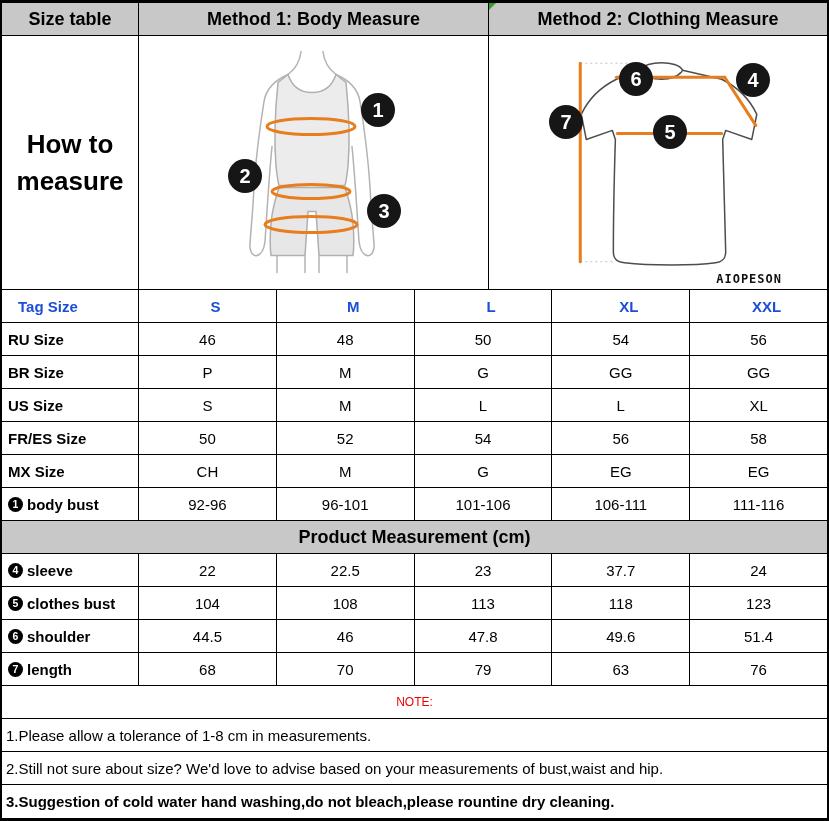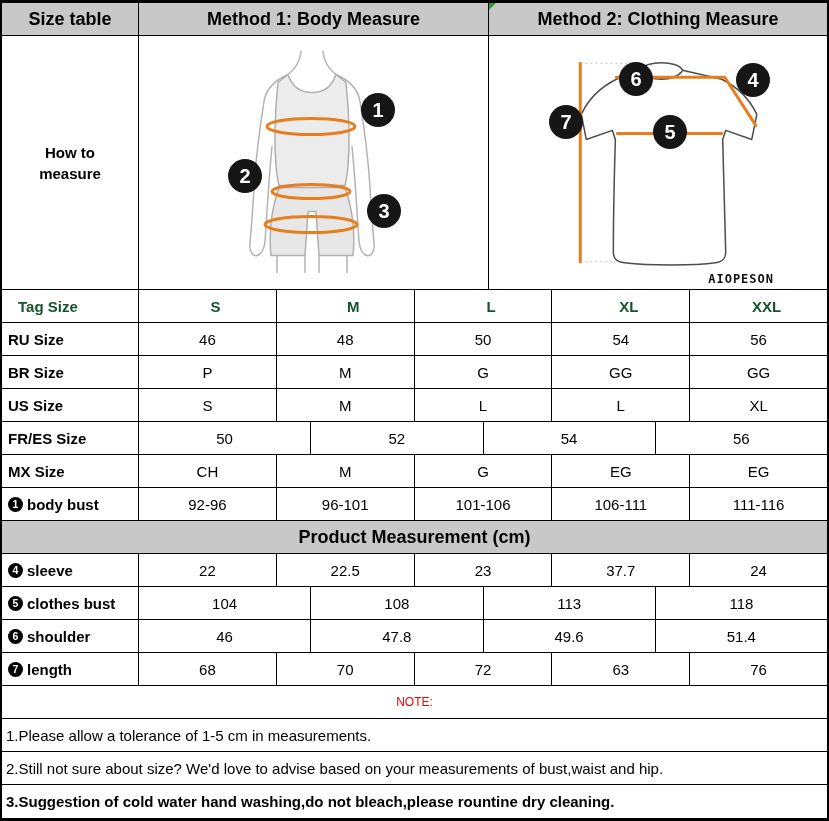--- a/index.html
+++ b/index.html
@@ -13,33 +13,33 @@
   .cell { border-right:1px solid #000; display:flex; align-items:center; overflow:hidden; }
   .cell:last-child { border-right:none; }
   .label-col { flex:0 0 137px; width:137px; padding-left:6px; }
   .method1-col { flex:0 0 350px; width:350px; }
   .flexcol { flex:1 1 0; }
   .gray { background:#c8c8c8; }
   .bold { font-weight:bold; }
   .center { justify-content:center; text-align:center; }
   .hdr-text { font-size:18px; font-weight:bold; }
   .wide { flex:1 1 auto; display:flex; align-items:center; }
-  .red { color:#14532d;padding-left:16px; }
+  .red { color:#1d4ed8;padding-left:16px; }
   .data { flex:1 1 0; justify-content:center; font-size:15px; }
   .rowlabel { font-size:15px; font-weight:bold; }
-  .howto { font-size:15px; font-weight:bold; text-align:center; line-height:1.4; width:100%; }
+  .howto { font-size:26px; font-weight:bold; text-align:center; line-height:1.4; width:100%; }
   .figcell { position:relative; background:#fff; }
   .figcell svg { position:absolute; left:0; top:0; width:100%; height:100%; }
   .fig-badge { position:absolute; width:34px; height:34px; border-radius:50%; background:#161616; color:#fff;
                font-size:20px; font-weight:bold; display:flex; align-items:center; justify-content:center; }
   .mini-badge { width:15px; height:15px; border-radius:50%; background:#000; color:#fff; font-size:10.5px;
                 font-weight:bold; display:inline-flex; align-items:center; justify-content:center;
                 margin-right:4px; flex:0 0 15px; }
   .mini-badge:empty { display:none; }
-  .brand { position:absolute; right:53px; bottom:3px; font-family:"DejaVu Sans Mono", monospace;
+  .brand { position:absolute; right:45px; bottom:3px; font-family:"DejaVu Sans Mono", monospace;
            font-size:12px; font-weight:bold; letter-spacing:1px; color:#111; }
   .corner-flag { position:absolute; top:0; left:0; width:0; height:0;
                  border-top:7px solid #2f9e2f; border-right:7px solid transparent; }
   .rel { position:relative; }
   .note-title { font-size:12px; color:#ee0000; justify-content:center; width:100%; }
   .note-text { font-size:15px; padding-left:4px; }
 </style>
 </head>
 <body>
 
@@ -159,20 +159,21 @@
 
   <div class="row h33">
     <div class="cell label-col rowlabel">
 
       <span>FR/ES Size</span>
     </div>
     <div class="cell data">50</div>
     <div class="cell data">52</div>
     <div class="cell data">54</div>
     <div class="cell data">56</div>
+    <div class="cell data">58</div>
   </div>
 
   <div class="row h33">
     <div class="cell label-col rowlabel">
 
       <span>MX Size</span>
     </div>
     <div class="cell data">CH</div>
     <div class="cell data">M</div>
     <div class="cell data">G</div>
@@ -210,50 +211,52 @@
 
   <div class="row h33">
     <div class="cell label-col rowlabel">
       <span class="mini-badge">5</span>
       <span>clothes bust</span>
     </div>
     <div class="cell data">104</div>
     <div class="cell data">108</div>
     <div class="cell data">113</div>
     <div class="cell data">118</div>
+    <div class="cell data">123</div>
   </div>
 
   <div class="row h33">
     <div class="cell label-col rowlabel">
       <span class="mini-badge">6</span>
       <span>shoulder</span>
     </div>
+    <div class="cell data">44.5</div>
     <div class="cell data">46</div>
     <div class="cell data">47.8</div>
     <div class="cell data">49.6</div>
     <div class="cell data">51.4</div>
   </div>
 
   <div class="row h33">
     <div class="cell label-col rowlabel">
       <span class="mini-badge">7</span>
       <span>length</span>
     </div>
     <div class="cell data">68</div>
     <div class="cell data">70</div>
-    <div class="cell data">72</div>
+    <div class="cell data">79</div>
     <div class="cell data">63</div>
     <div class="cell data">76</div>
   </div>
 
   <div class="row h33">
     <div class="wide note-title">NOTE:</div>
   </div>
   <div class="row h33">
-    <div class="wide note-text">1.Please allow a tolerance of 1-5 cm in measurements.</div>
+    <div class="wide note-text">1.Please allow a tolerance of 1-8 cm in measurements.</div>
   </div>
   <div class="row h33">
     <div class="wide note-text">2.Still not sure about size? We'd love to advise based on your measurements of bust,waist and hip.</div>
   </div>
   <div class="row h33">
     <div class="wide note-text">3.Suggestion of cold water hand washing,do not bleach,please rountine dry cleaning.</div>
   </div>
 
 </div>
 

